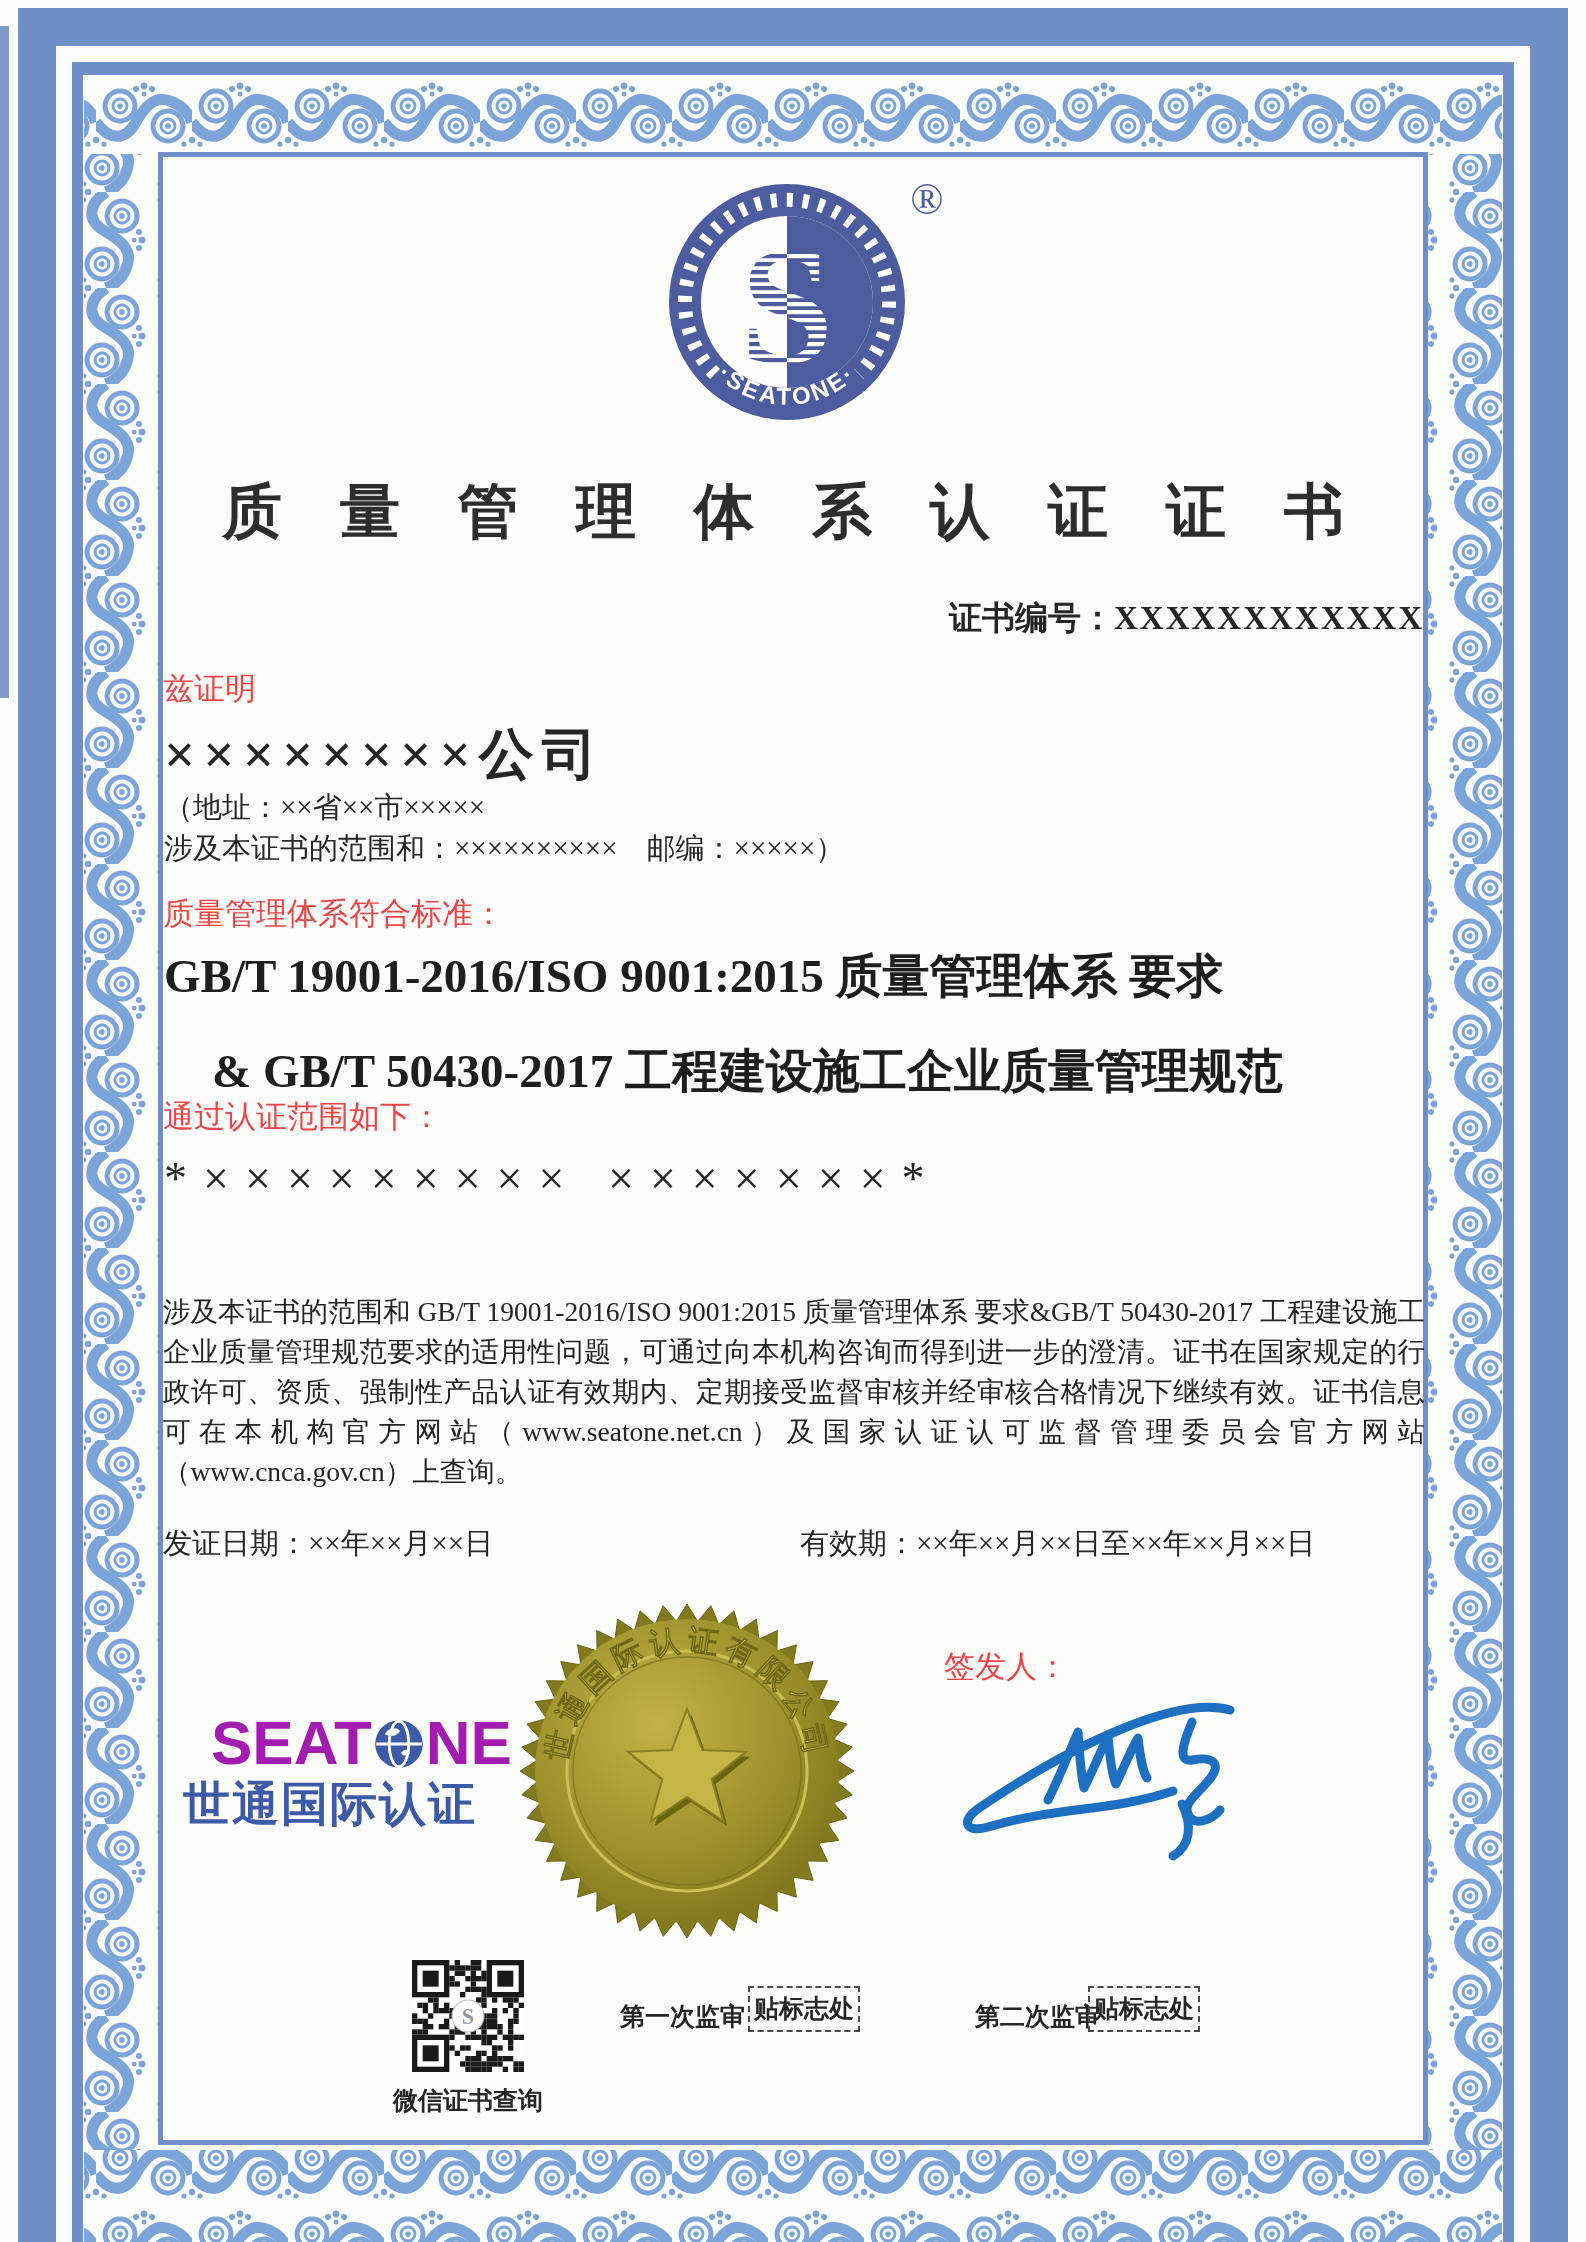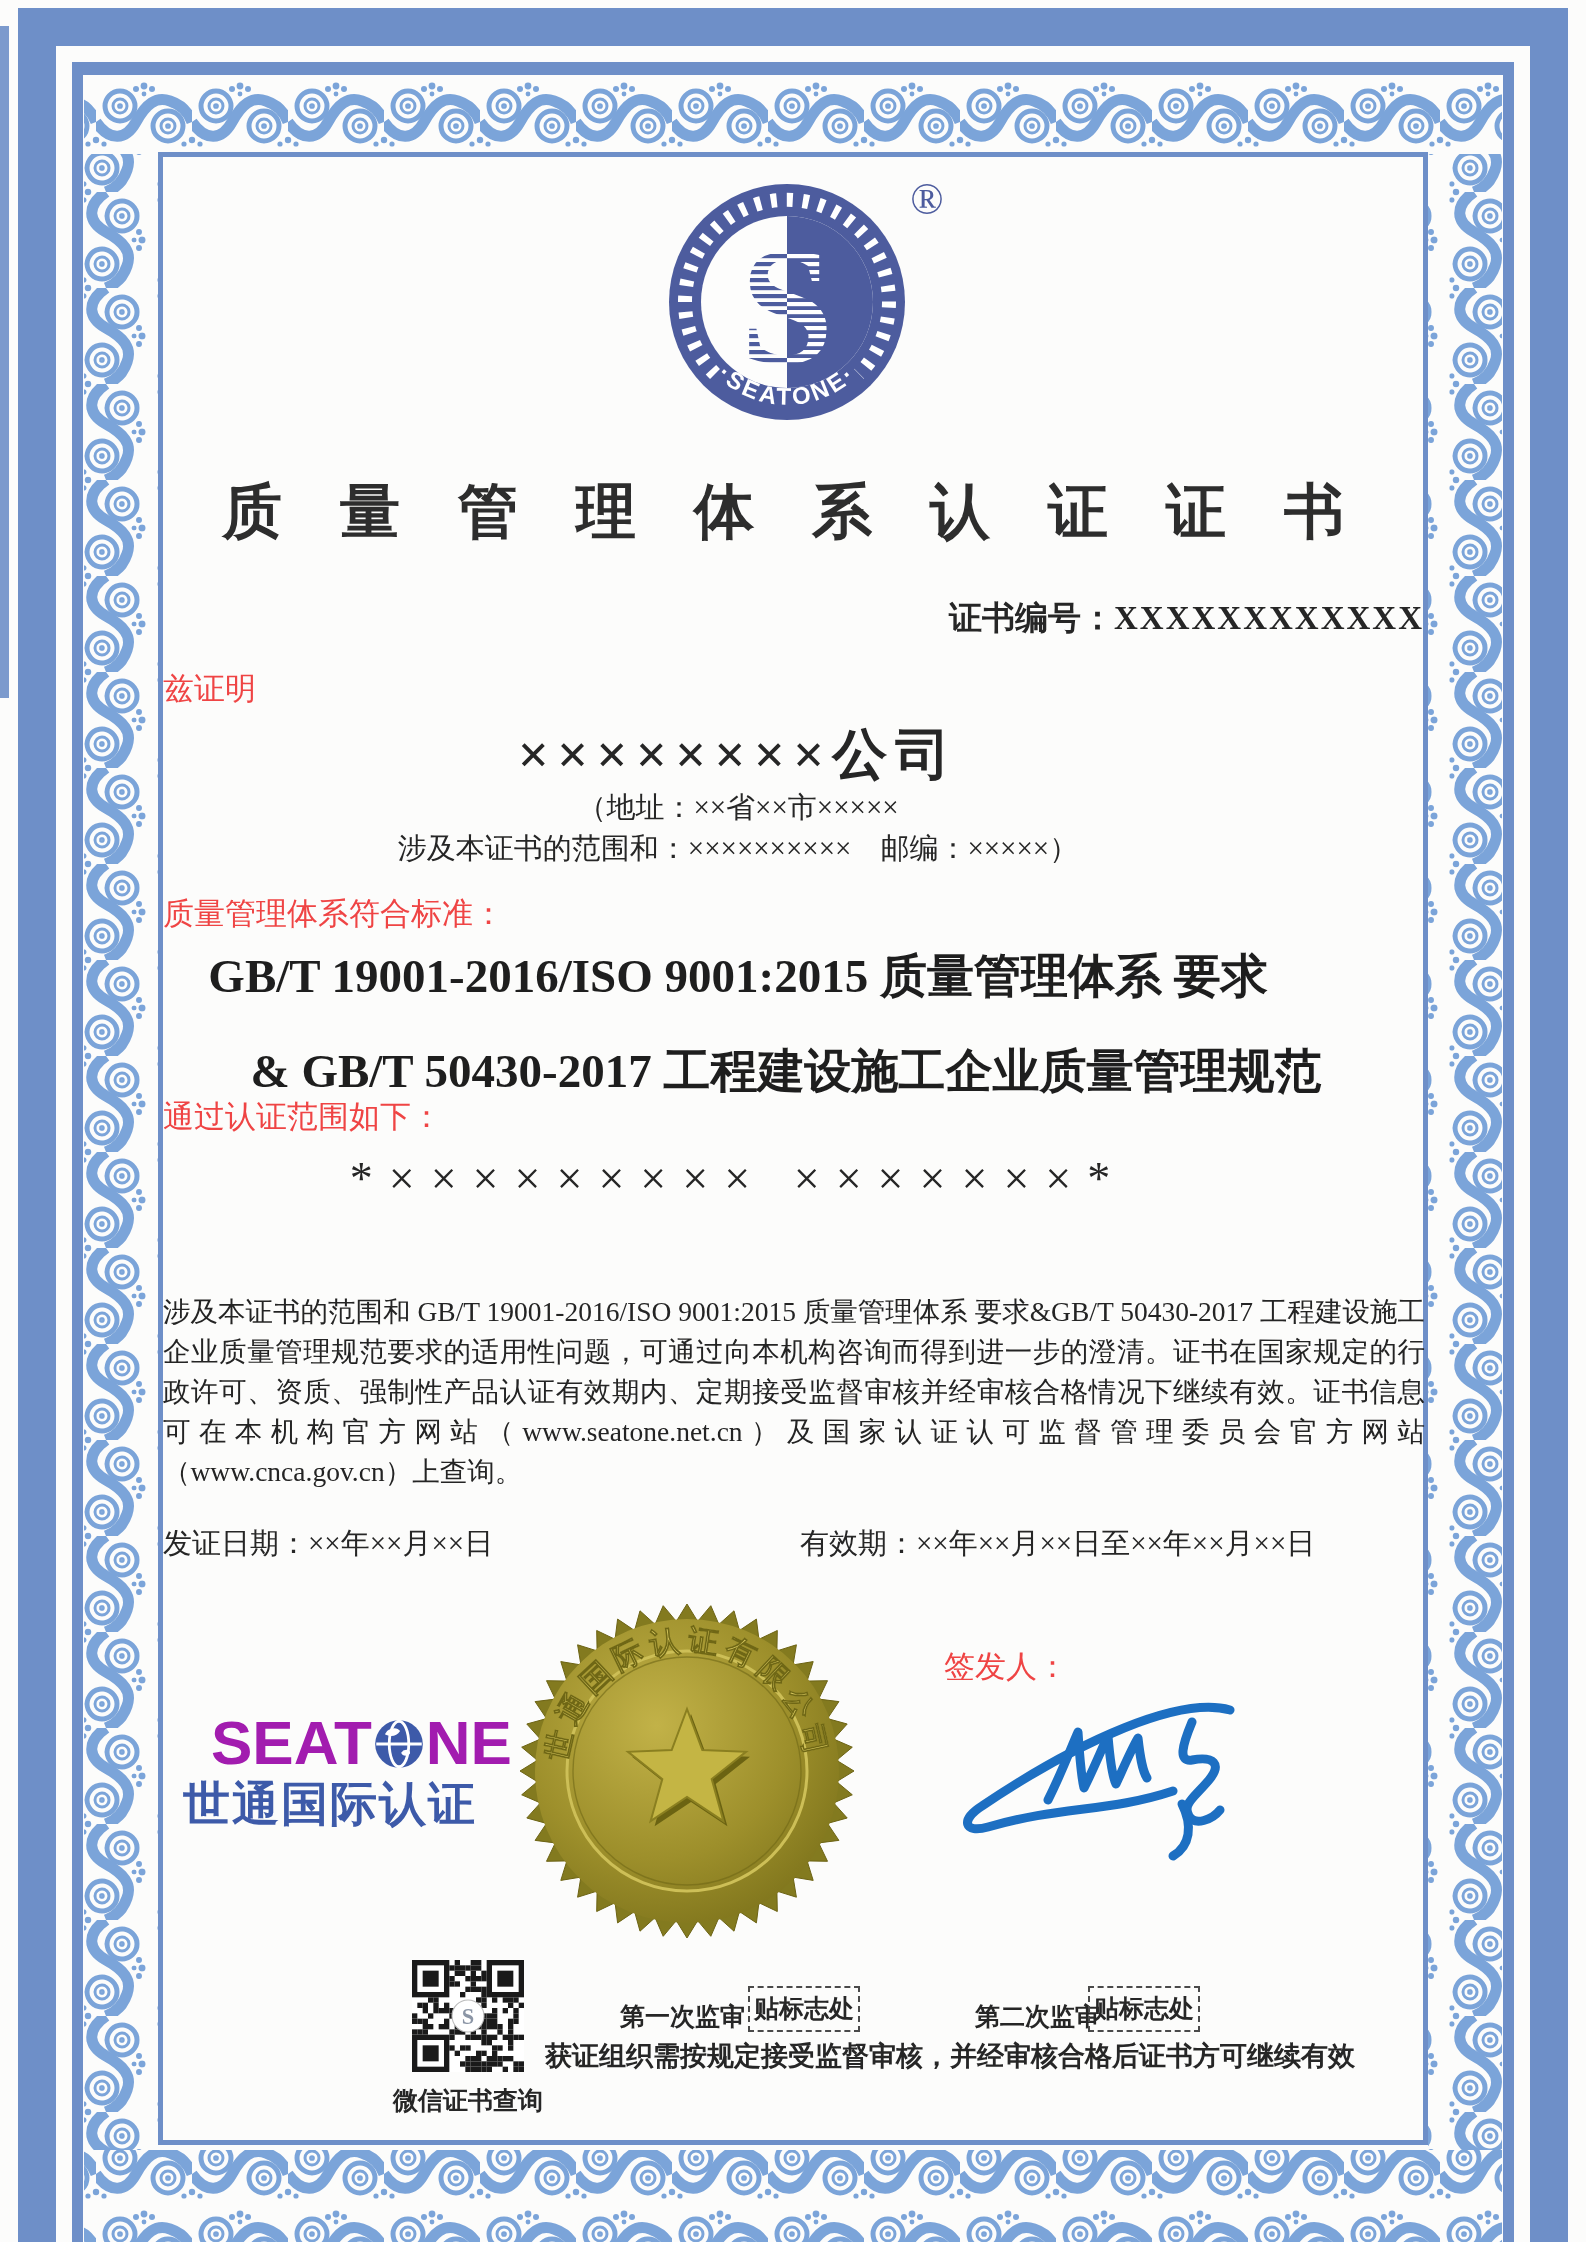--- a/index.html
+++ b/index.html
@@ -1,19 +1,19 @@
 <!DOCTYPE html>
 <html><head>
 <meta charset="utf-8">
 <style>
   html,body{margin:0;padding:0;background:#e8e8e8;}
   .page{position:relative;width:1586px;height:2242px;background:#fcfcfb;overflow:hidden;
         font-family:"Liberation Serif","DejaVu Serif",serif;color:#262626;}
   .abs{position:absolute;}
-  .ctr{left:164px;width:1148px;text-align:center;}
+  .ctr{left:164px;width:1148px;}
   .title{font-weight:bold;color:#2d2d2d;font-size:60px;letter-spacing:58px;text-indent:58px;white-space:nowrap;}
   .certno{font-weight:bold;font-size:33px;white-space:nowrap;}
   .label{font-size:31px;color:#ef4444;}
   .std{font-weight:bold;font-size:47px;color:#1e1e1e;white-space:nowrap;}
   .para{font-size:27.5px;line-height:40px;text-align:justify;color:#242424;}
   .dateline{font-size:29px;white-space:nowrap;}
   .brandword{font-family:"Liberation Sans","DejaVu Sans",sans-serif;font-weight:bold;
              font-size:62px;color:#a21caf;letter-spacing:0px;line-height:1;display:flex;align-items:center;margin-left:28px;}
   .brandcn{font-family:"Liberation Sans","DejaVu Sans",sans-serif;font-weight:bold;
            font-size:47px;color:#3d5aa9;letter-spacing:2px;line-height:1;margin-top:6px;}
@@ -368,15 +368,14 @@
     <circle cx="52.5" cy="52.5" r="15" fill="#ffffff" stroke="#bbbbbb"></circle>
     <text x="52.5" y="60" font-size="21" font-weight="bold" text-anchor="middle" fill="#8c96a6" font-family="'Liberation Serif','DejaVu Serif',serif">S</text>
   </svg>
   <div class="abs qrcaption" style="left:388px;top:2084px;width:160px;text-align:center;">微信证书查询</div>
 
   <div class="abs auditlab" style="left:620px;top:2000px;">第一次监审</div>
   <div class="abs stickerbox" style="left:748px;top:1986px;">贴标志处</div>
   <div class="abs auditlab" style="left:975px;top:2000px;">第二次监审</div>
   <div class="abs stickerbox" style="left:1088px;top:1986px;">贴标志处</div>
 
-  <div class="abs botline" style="top:2038px;">获证组织需按规定接受监督审核，并经审核合格后证书方可继续有效</div>
 
 </div>
 
 </body></html>

